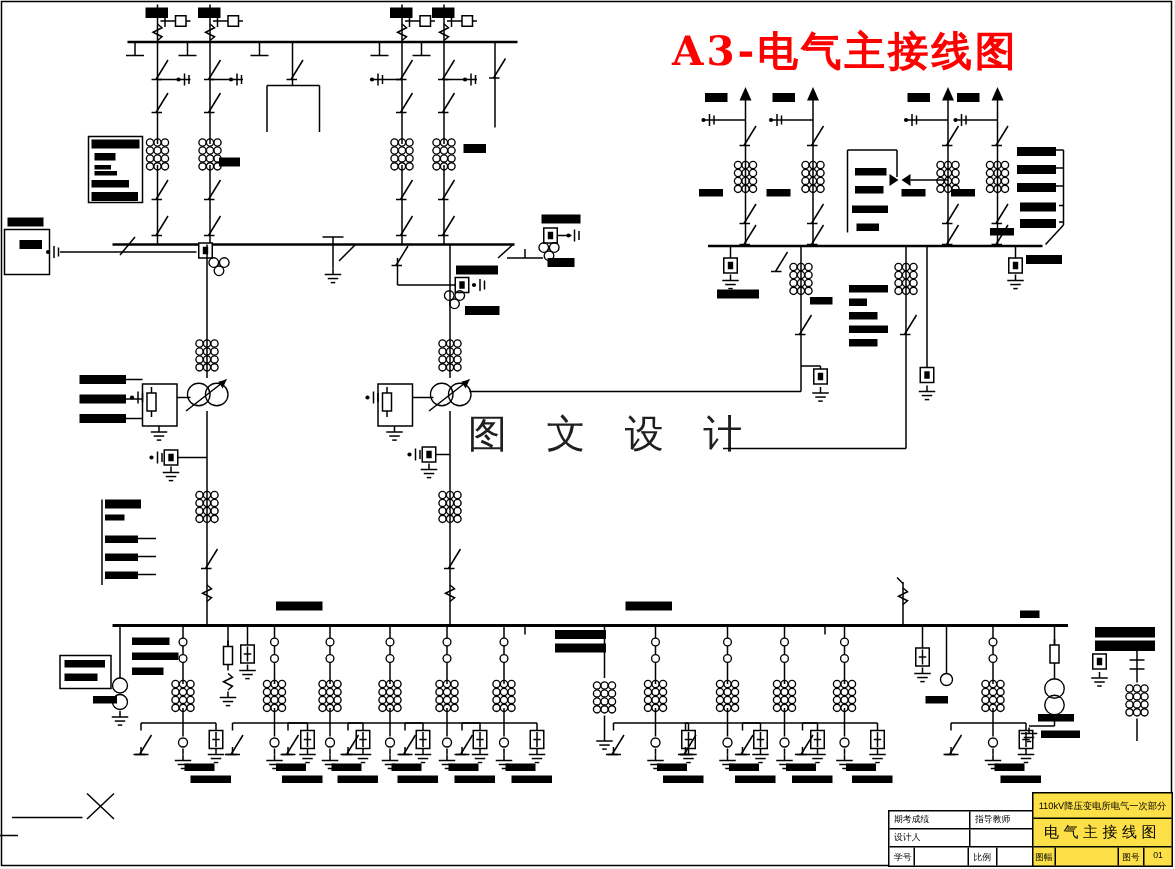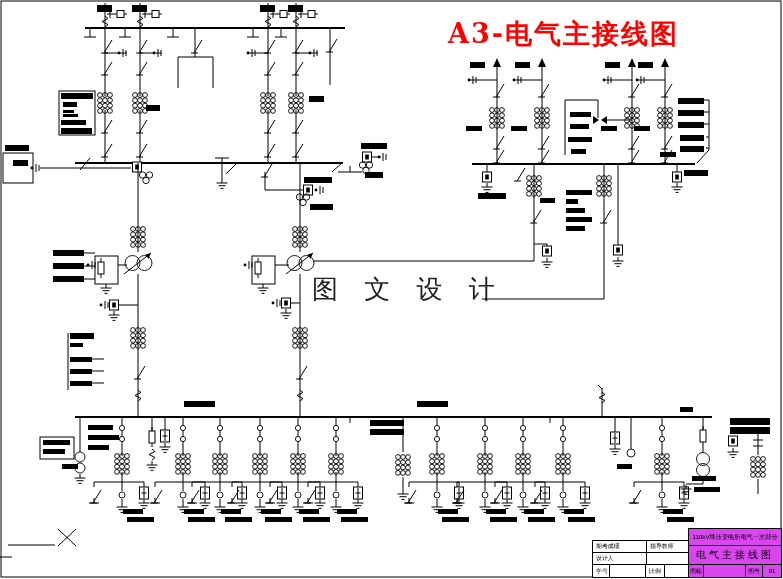--- a/index.html
+++ b/index.html
@@ -9,21 +9,21 @@
   .drawing-title{position:absolute;left:448px;top:0px;z-index:3;color:#fe0000;
         font-family:"DejaVu Serif","Liberation Serif",serif;font-weight:bold;
         font-size:27px;letter-spacing:2px;white-space:nowrap;margin-top:16px;}
   .watermark{position:absolute;left:312px;top:272px;z-index:1;color:#1f1f1f;
         font-family:"DejaVu Serif","Liberation Serif",serif;font-size:26px;
         letter-spacing:9px;white-space:nowrap;}
   
   .tb{position:absolute;left:592px;top:528px;width:190px;height:50px;z-index:4;
       font-size:6px;color:#000;}
   .tb *{box-sizing:border-box;}
-  .tb-right{position:absolute;left:96px;top:0;width:94px;height:50px;border:1px solid #000;background:#d946ef;}
+  .tb-right{position:absolute;left:96px;top:0;width:94px;height:50px;border:1px solid #000;background:#fde047;}
   .tb-proj{height:17px;border-bottom:1px solid #000;display:flex;align-items:center;justify-content:center;
       font-size:6.2px;white-space:nowrap;overflow:hidden;}
   .tb-name{height:19px;border-bottom:1px solid #000;display:flex;align-items:center;justify-content:center;
       font-size:10px;letter-spacing:3px;white-space:nowrap;}
   .tb-brow{height:12px;display:flex;font-size:5.8px;}
   .tb-brow .c{display:flex;align-items:center;justify-content:center;height:100%;}
   .bdr{border-right:1px solid #000;}
   .tb-left{position:absolute;left:0;top:12px;width:96px;height:38px;border:1px solid #000;border-right:none;background:#fff;}
   .tb-row{display:flex;border-bottom:1px solid #000;height:12px;}
   .tb-row:last-child{border-bottom:none;height:12px;}

